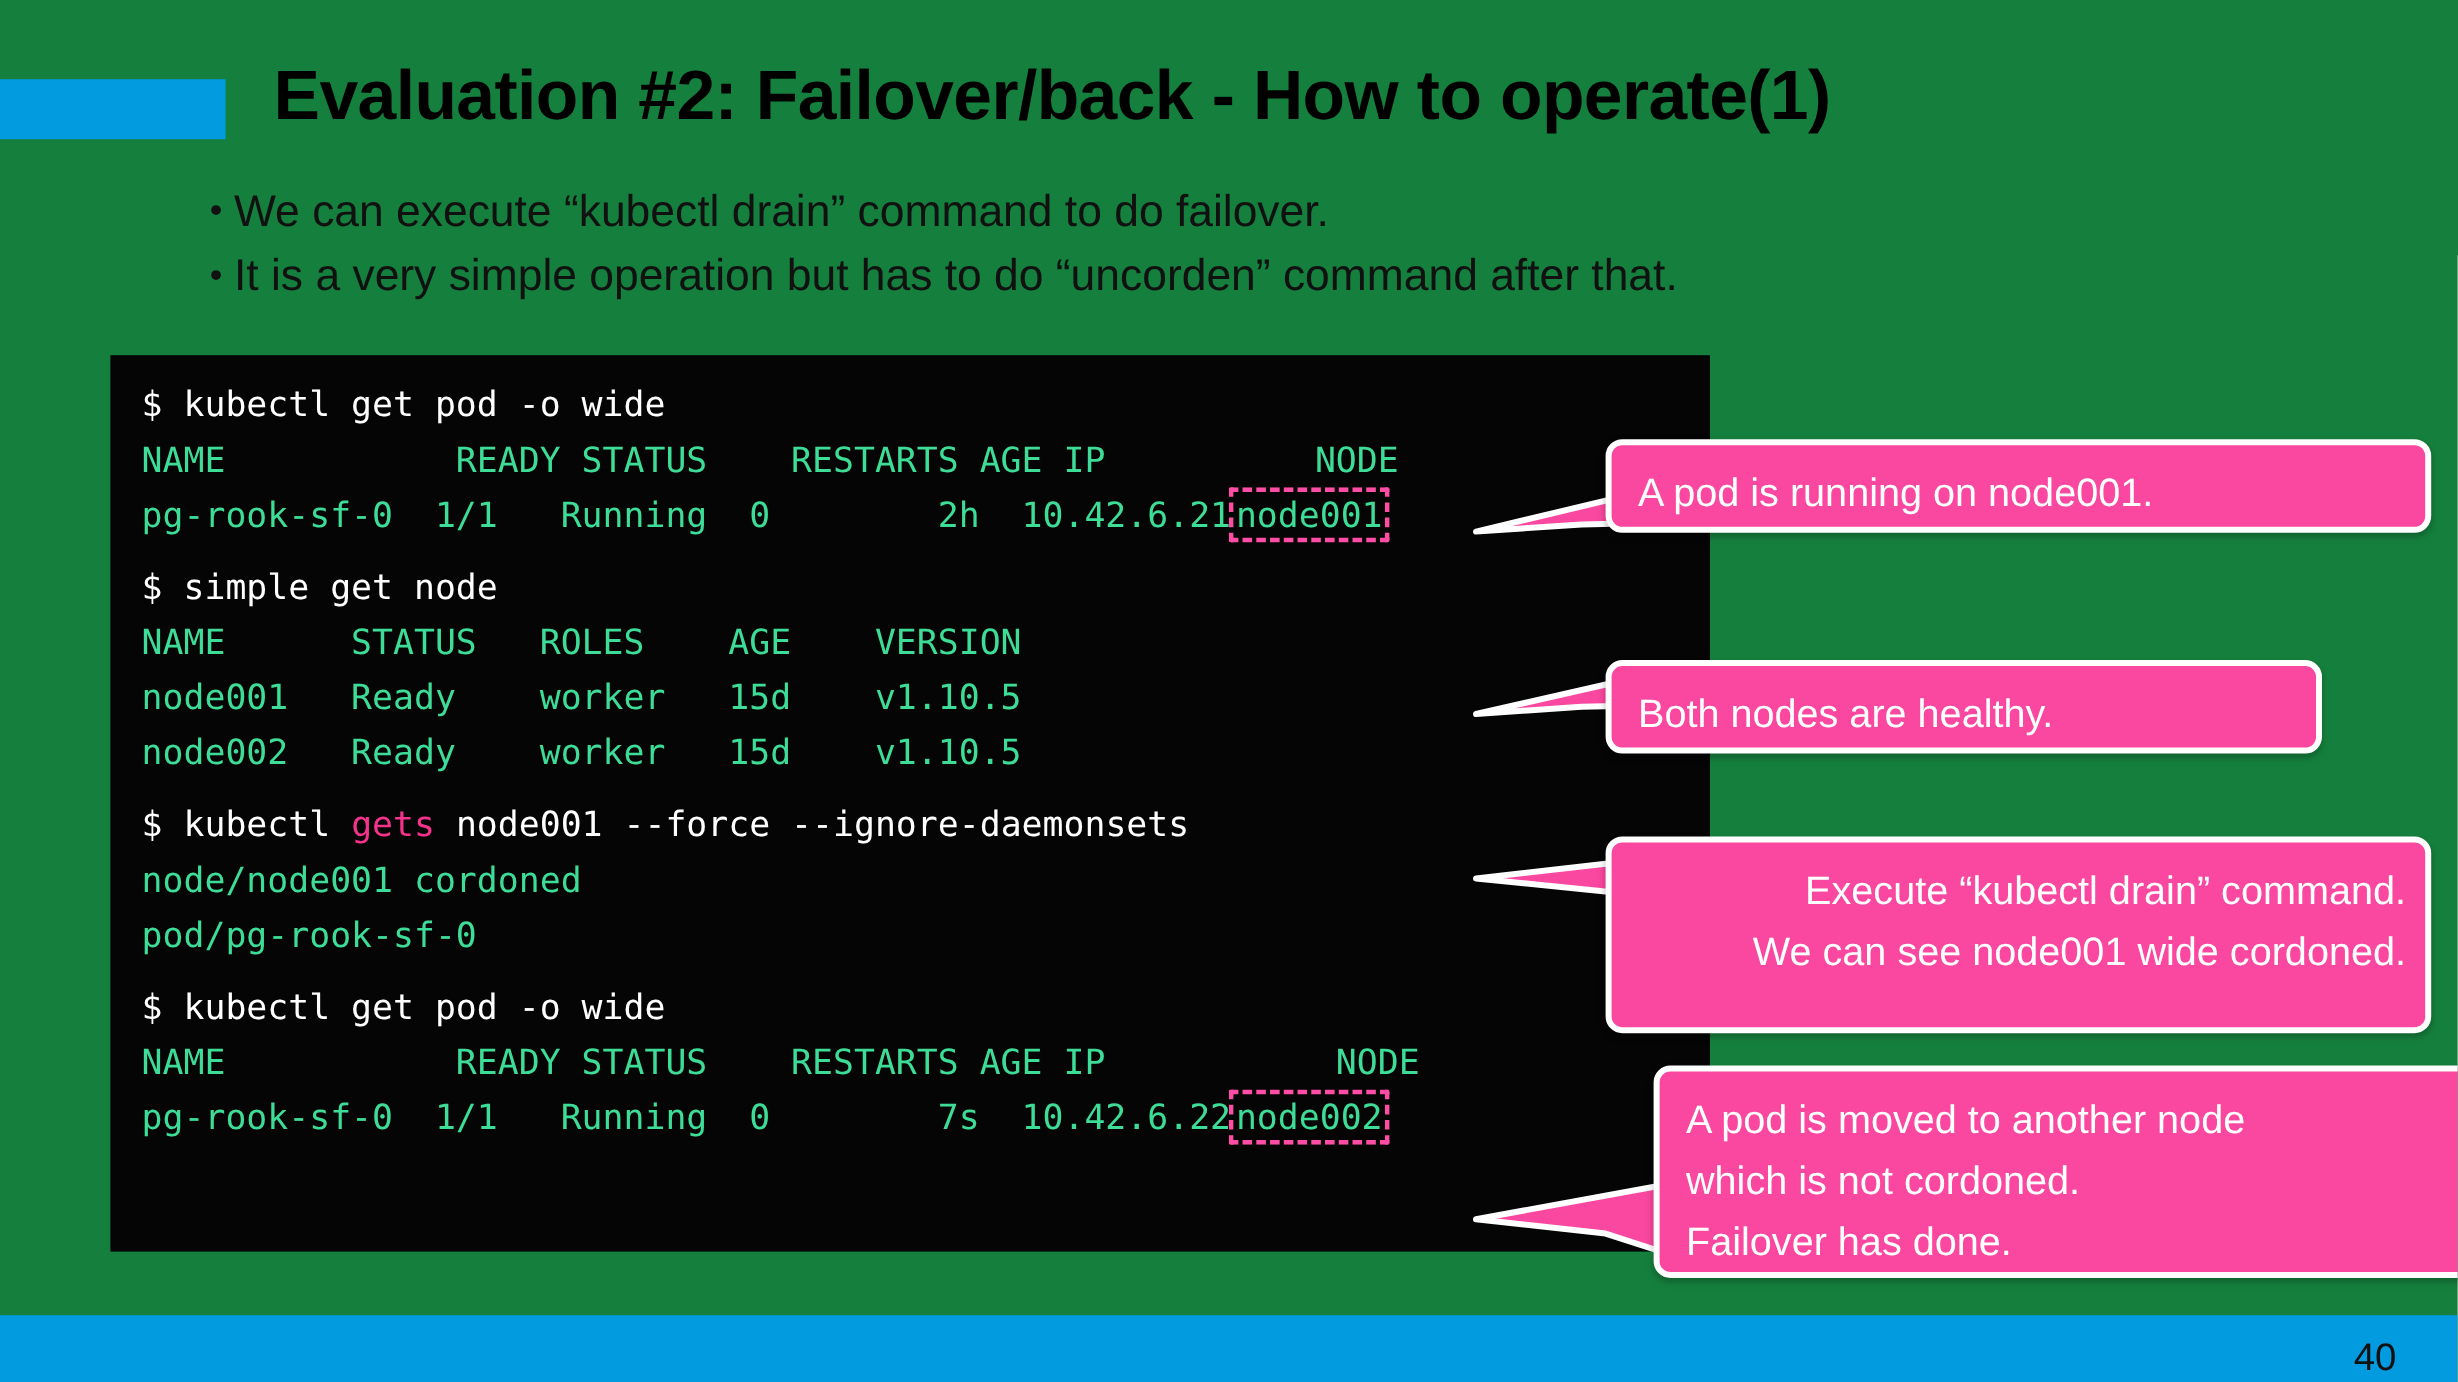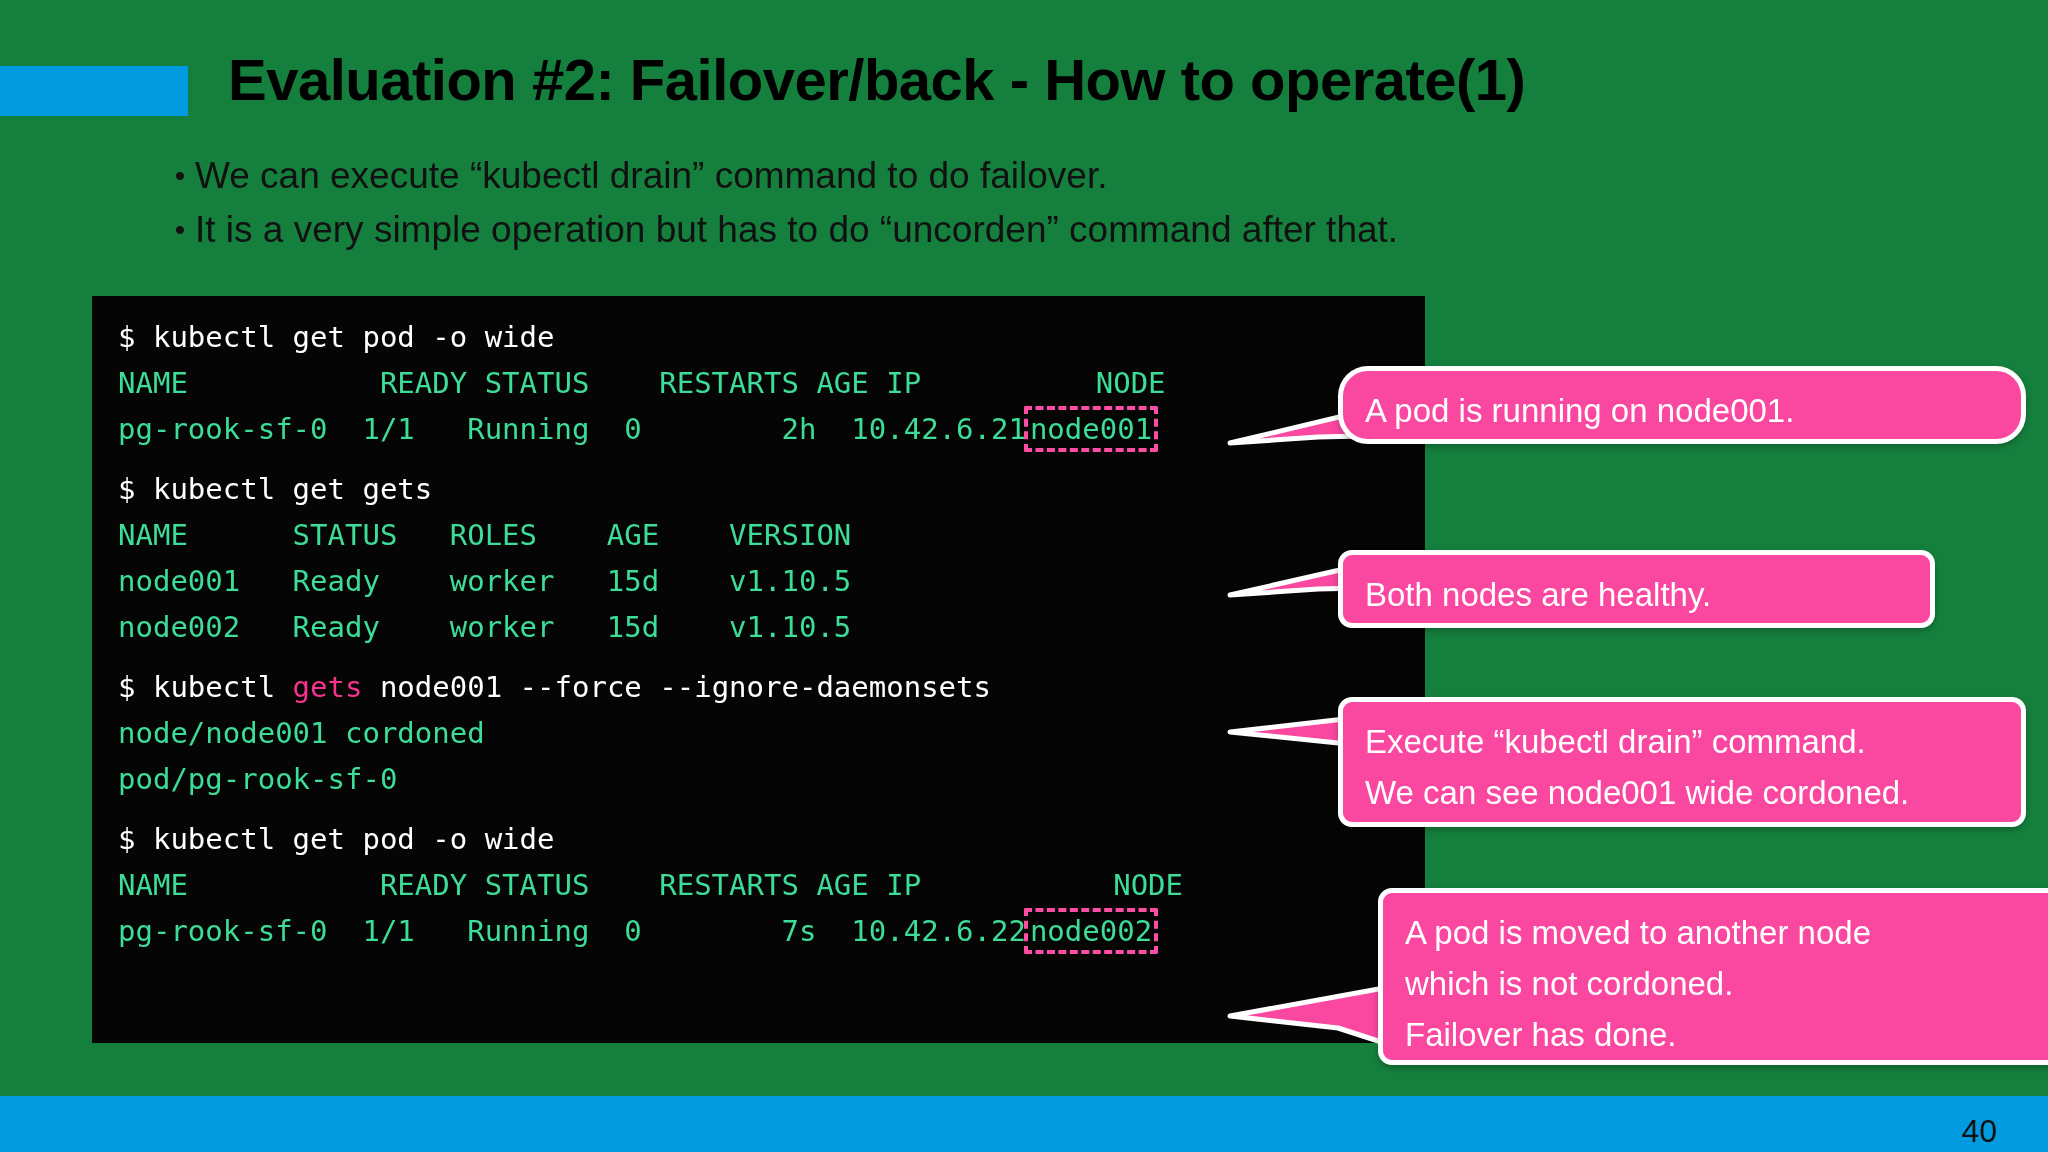--- a/index.html
+++ b/index.html
@@ -170,21 +170,21 @@
 
   <div id="terminal">
 
     <div class="term-block">
       <div class="term-cmd"><span>$ </span><span>kubectl get pod -o wide</span></div>
       <div class="term-out"><span>NAME           READY STATUS    RESTARTS AGE IP          </span><span>NODE</span></div>
       <div class="term-out"><span>pg-rook-sf-0  1/1   Running  0        2h  10.42.6.21</span><span class="hl-box">node001</span></div>
     </div>
 
     <div class="term-block">
-      <div class="term-cmd"><span>$ </span><span>kubectl get gets</span></div>
+      <div class="term-cmd"><span>$ </span><span>simple get node</span></div>
       <div class="term-out">NAME      STATUS   ROLES    AGE    VERSION</div>
       <div class="term-out">node001   Ready    worker   15d    v1.10.5</div>
       <div class="term-out">node002   Ready    worker   15d    v1.10.5</div>
     </div>
 
     <div class="term-block">
       <div class="term-cmd"><span>$ </span><span>kubectl </span><span class="kw-pink">gets</span><span> node001 --force --ignore-daemonsets</span></div>
       <div class="term-out">node/node001 cordoned</div>
       <div class="term-out">pod/pg-rook-sf-0</div>
     </div>
@@ -193,35 +193,35 @@
       <div class="term-cmd"><span>$ </span><span>kubectl get pod -o wide</span></div>
       <div class="term-out"><span>NAME           READY STATUS    RESTARTS AGE IP           </span><span>NODE</span></div>
       <div class="term-out"><span>pg-rook-sf-0  1/1   Running  0        7s  10.42.6.22</span><span class="hl-box">node002</span></div>
     </div>
 
   </div>
 
   <svg class="callout-tail" style="left:1228px; top:395px; width:180px; height:60px;" viewBox="0 0 180 60">
     <polygon points="2,48 178,6 178,40 90,42" fill="#FA47A0" stroke="#ffffff" stroke-width="5" stroke-linejoin="round"></polygon>
   </svg>
-  <div class="callout" style="left:1338px; top:366px; width:688px; height:78px;border-radius:30px;">
+  <div class="callout" style="left:1338px; top:366px; width:688px; height:78px;">
     <div class="line">A pod is running on node001.</div>
   </div>
 
   <svg class="callout-tail" style="left:1228px; top:537px; width:180px; height:70px;" viewBox="0 0 180 70">
     <polygon points="2,58 178,18 178,50 90,52" fill="#FA47A0" stroke="#ffffff" stroke-width="5" stroke-linejoin="round"></polygon>
   </svg>
   <div class="callout" style="left:1338px; top:550px; width:597px; height:78px;">
     <div class="line">Both nodes are healthy.</div>
   </div>
 
   <svg class="callout-tail" style="left:1228px; top:700px; width:180px; height:80px;" viewBox="0 0 180 80">
     <polygon points="2,32 178,12 178,66 120,44" fill="#FA47A0" stroke="#ffffff" stroke-width="5" stroke-linejoin="round"></polygon>
   </svg>
-  <div class="callout" style="left:1338px; top:697px; width:688px; height:130px;">
+  <div class="callout" style="left:1338px; top:697px; width:688px; height:164px;text-align:right;">
     <div class="line">Execute “kubectl drain” command.</div>
     <div class="line">We can see node001 wide cordoned.</div>
   </div>
 
   <svg class="callout-tail" style="left:1228px; top:950px; width:180px; height:120px;" viewBox="0 0 180 120">
     <polygon points="2,66 178,34 178,100 110,78" fill="#FA47A0" stroke="#ffffff" stroke-width="5" stroke-linejoin="round"></polygon>
   </svg>
   <div class="callout" style="left:1378px; top:888px; width:688px; height:177px;">
     <div class="line">A pod is moved to another node</div>
     <div class="line">which is not cordoned.</div>

